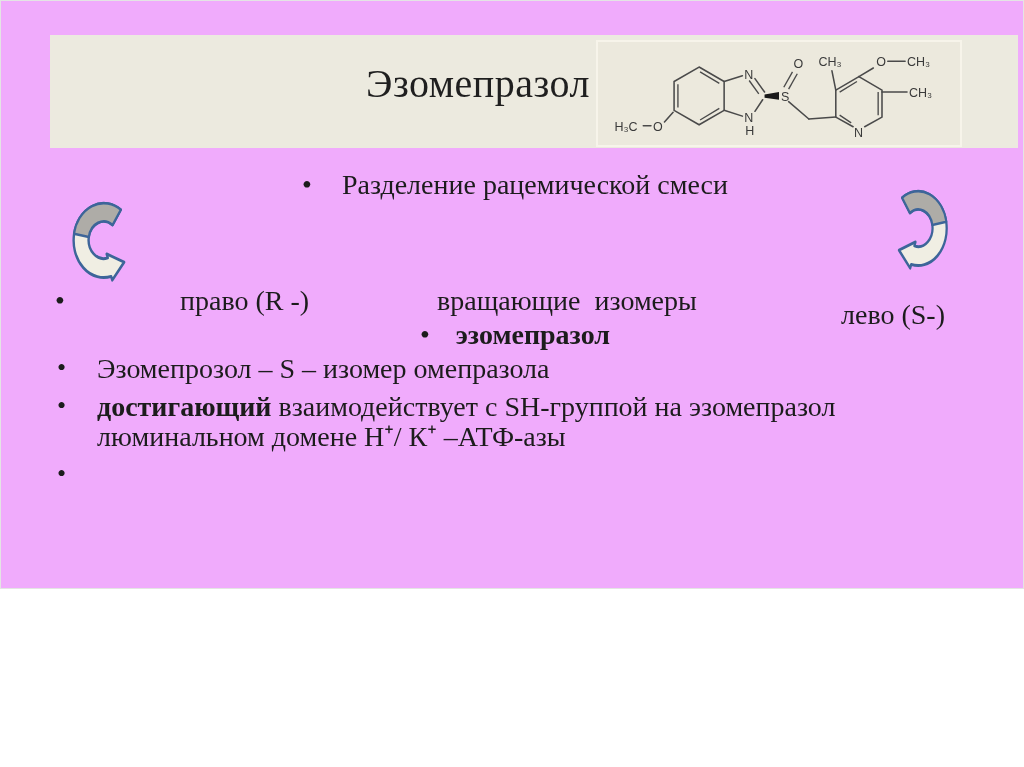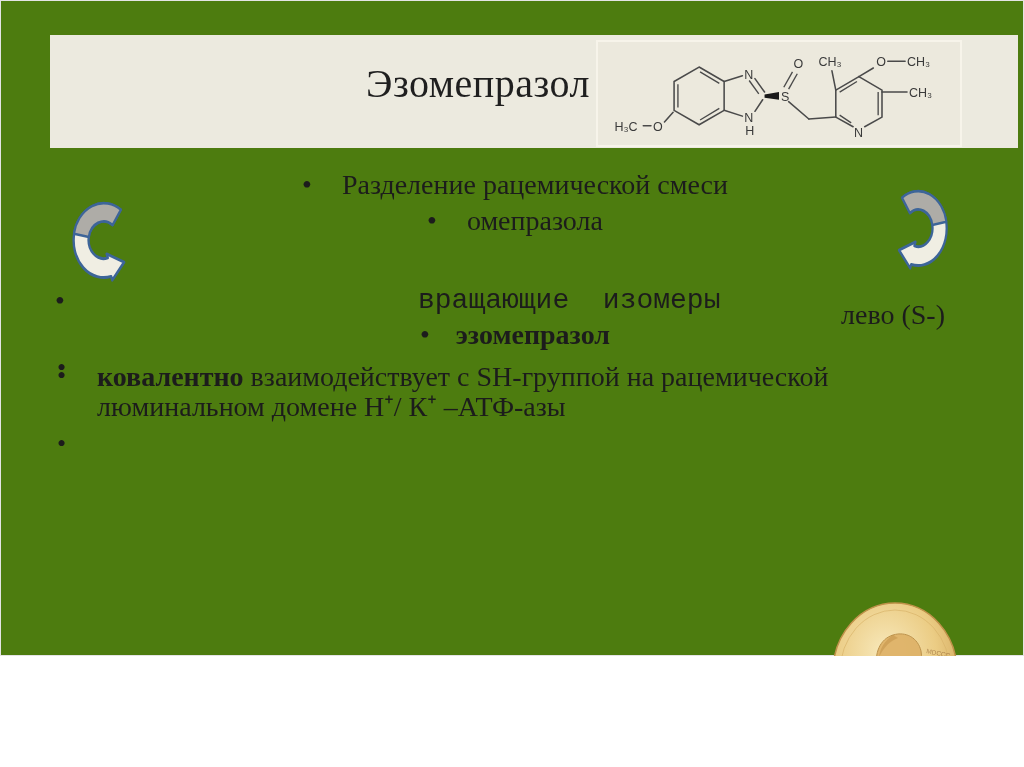--- a/index.html
+++ b/index.html
@@ -1,16 +1,16 @@
 <!DOCTYPE html>
 <html><head>
 <meta charset="utf-8">
 <style>
   html,body{margin:0;padding:0;background:#ffffff;}
-  .slide{position:relative;width:1024px;height:656px;background:#4d7c0f;overflow:hidden;
+  .slide{position:relative;width:1024px;height:589px;background:#f0abfc;overflow:hidden;
          box-shadow:inset 0 0 0 1px #e4e4e4;
          font-family:"Liberation Serif", serif;color:#1c1c1c;}
   .band{position:absolute;left:50px;top:35px;width:968px;height:113px;background:#eceadf;}
   .title{position:absolute;left:250px;top:60px;width:340px;margin:0;
          font-size:40px;font-weight:normal;text-align:right;color:#1f1f1f;letter-spacing:.5px;}
   .mol-box{position:absolute;left:596px;top:40px;width:366px;height:107px;
            background:#ece9dd;border:2px solid #f7f4ea;box-sizing:border-box;}
   .mol-box svg{width:100%;height:100%;display:block;}
   .mol-line{stroke:#4a4a4a;stroke-width:1.6;fill:none;stroke-linecap:round;}
   .mol-dbl{stroke:#4a4a4a;stroke-width:1.4;fill:none;}
@@ -21,21 +21,21 @@
   .cline{position:absolute;left:6px;right:0;text-align:center;font-size:28px;line-height:30px;white-space:nowrap;}
   .cline .b{display:inline-block;margin-right:30px;}
   .l1{top:170px;}
   .l2{top:206px;}
   .esoline{top:320px;font-weight:bold;text-align:center;}
   .esoline .b{font-weight:normal;margin-right:26px;}
   .isorow{position:absolute;left:0;top:285px;width:1024px;height:34px;font-size:28px;}
   .isorow span{position:absolute;top:0;white-space:pre;}
   .iso-b{left:55px;}
   .iso-left{left:180px;}
-  .iso-mid{left:418px;font-family:Liberation Mono, monospace;}
+  .iso-mid{left:437px;}
   .iso-right{left:841px;margin-top:14px;}
   .list{position:absolute;left:55px;top:354px;width:905px;font-size:28px;line-height:30px;}
   .li{position:relative;padding-left:42px;margin-bottom:8px;}
   .li-bullet{position:absolute;left:2px;top:-1px;font-size:26px;}
   .li-text{white-space:pre-wrap;}
   .medal{position:absolute;left:830px;top:601px;width:130px;height:142px;}
   .medal-txt{font-family:"Liberation Sans", sans-serif;fill:#8a5a2b;}
 </style>
 </head>
 <body>
@@ -99,37 +99,35 @@
     <path d="M77,14 A44,44 0 0 0 8.7,42.4 L30.3,46.2 A22,22 0 0 1 65,32 Z" fill="#aeaca7" stroke="#3d6599" stroke-width="3" stroke-linejoin="round"></path>
   </svg>
   <svg class="arrow arrow-right" viewBox="0 0 105 102" preserveAspectRatio="none">
     <path d="M77,14 A44,44 0 1 0 63,93 L64.6,97.4 L81.8,76.2 L56.4,66.4 L58,71 A22,22 0 1 1 65,32 Z" fill="#f0eee3" stroke="#3d6599" stroke-width="3.5" stroke-linejoin="round"></path>
     <path d="M77,14 A44,44 0 0 0 8.7,42.4 L30.3,46.2 A22,22 0 0 1 65,32 Z" fill="#aeaca7" stroke="#3d6599" stroke-width="3" stroke-linejoin="round"></path>
   </svg>
 
   <div class="cline l1">
     <span class="b">•</span><span>Разделение рацемической смеси</span>
   </div>
-  <div class="cline l2">
-    <span class="b">•</span><span>омепразола</span>
-  </div>
 
   <div class="isorow">
     <span class="iso-b">•</span>
+    <span class="iso-left">право (R -)</span>
     <span class="iso-mid">вращающие  изомеры</span>
     <span class="iso-right">лево (S-)</span>
   </div>
 
   <div class="cline esoline">
     <span class="b">•</span><span>эзомепразол</span>
   </div>
 
   <div class="list">
-      <div class="li"><span class="li-bullet">•</span></div>
-      <div class="li"><span class="li-bullet">•</span><span class="li-text"><span style="font-weight: bold;">ковалентно</span><span> взаимодействует с SH-группой на рацемической
+      <div class="li"><span class="li-bullet">•</span><span class="li-text"><span>Эзомепрозол – S – изомер омепразола</span></span></div>
+      <div class="li"><span class="li-bullet">•</span><span class="li-text"><span style="font-weight: bold;">достигающий</span><span> взаимодействует с SH-группой на эзомепразол
 люминальном домене Н⁺/ К⁺ –АТФ-азы</span></span></div>
       <div class="li"><span class="li-bullet">•</span></div>
     </div>
 
   <svg class="medal" viewBox="0 0 130 142">
     <defs>
       <radialGradient id="gold" cx="42%" cy="36%" r="75%">
         <stop offset="0%" stop-color="#f8e9bc"></stop>
         <stop offset="55%" stop-color="#ebcc84"></stop>
         <stop offset="100%" stop-color="#cb9e52"></stop>

